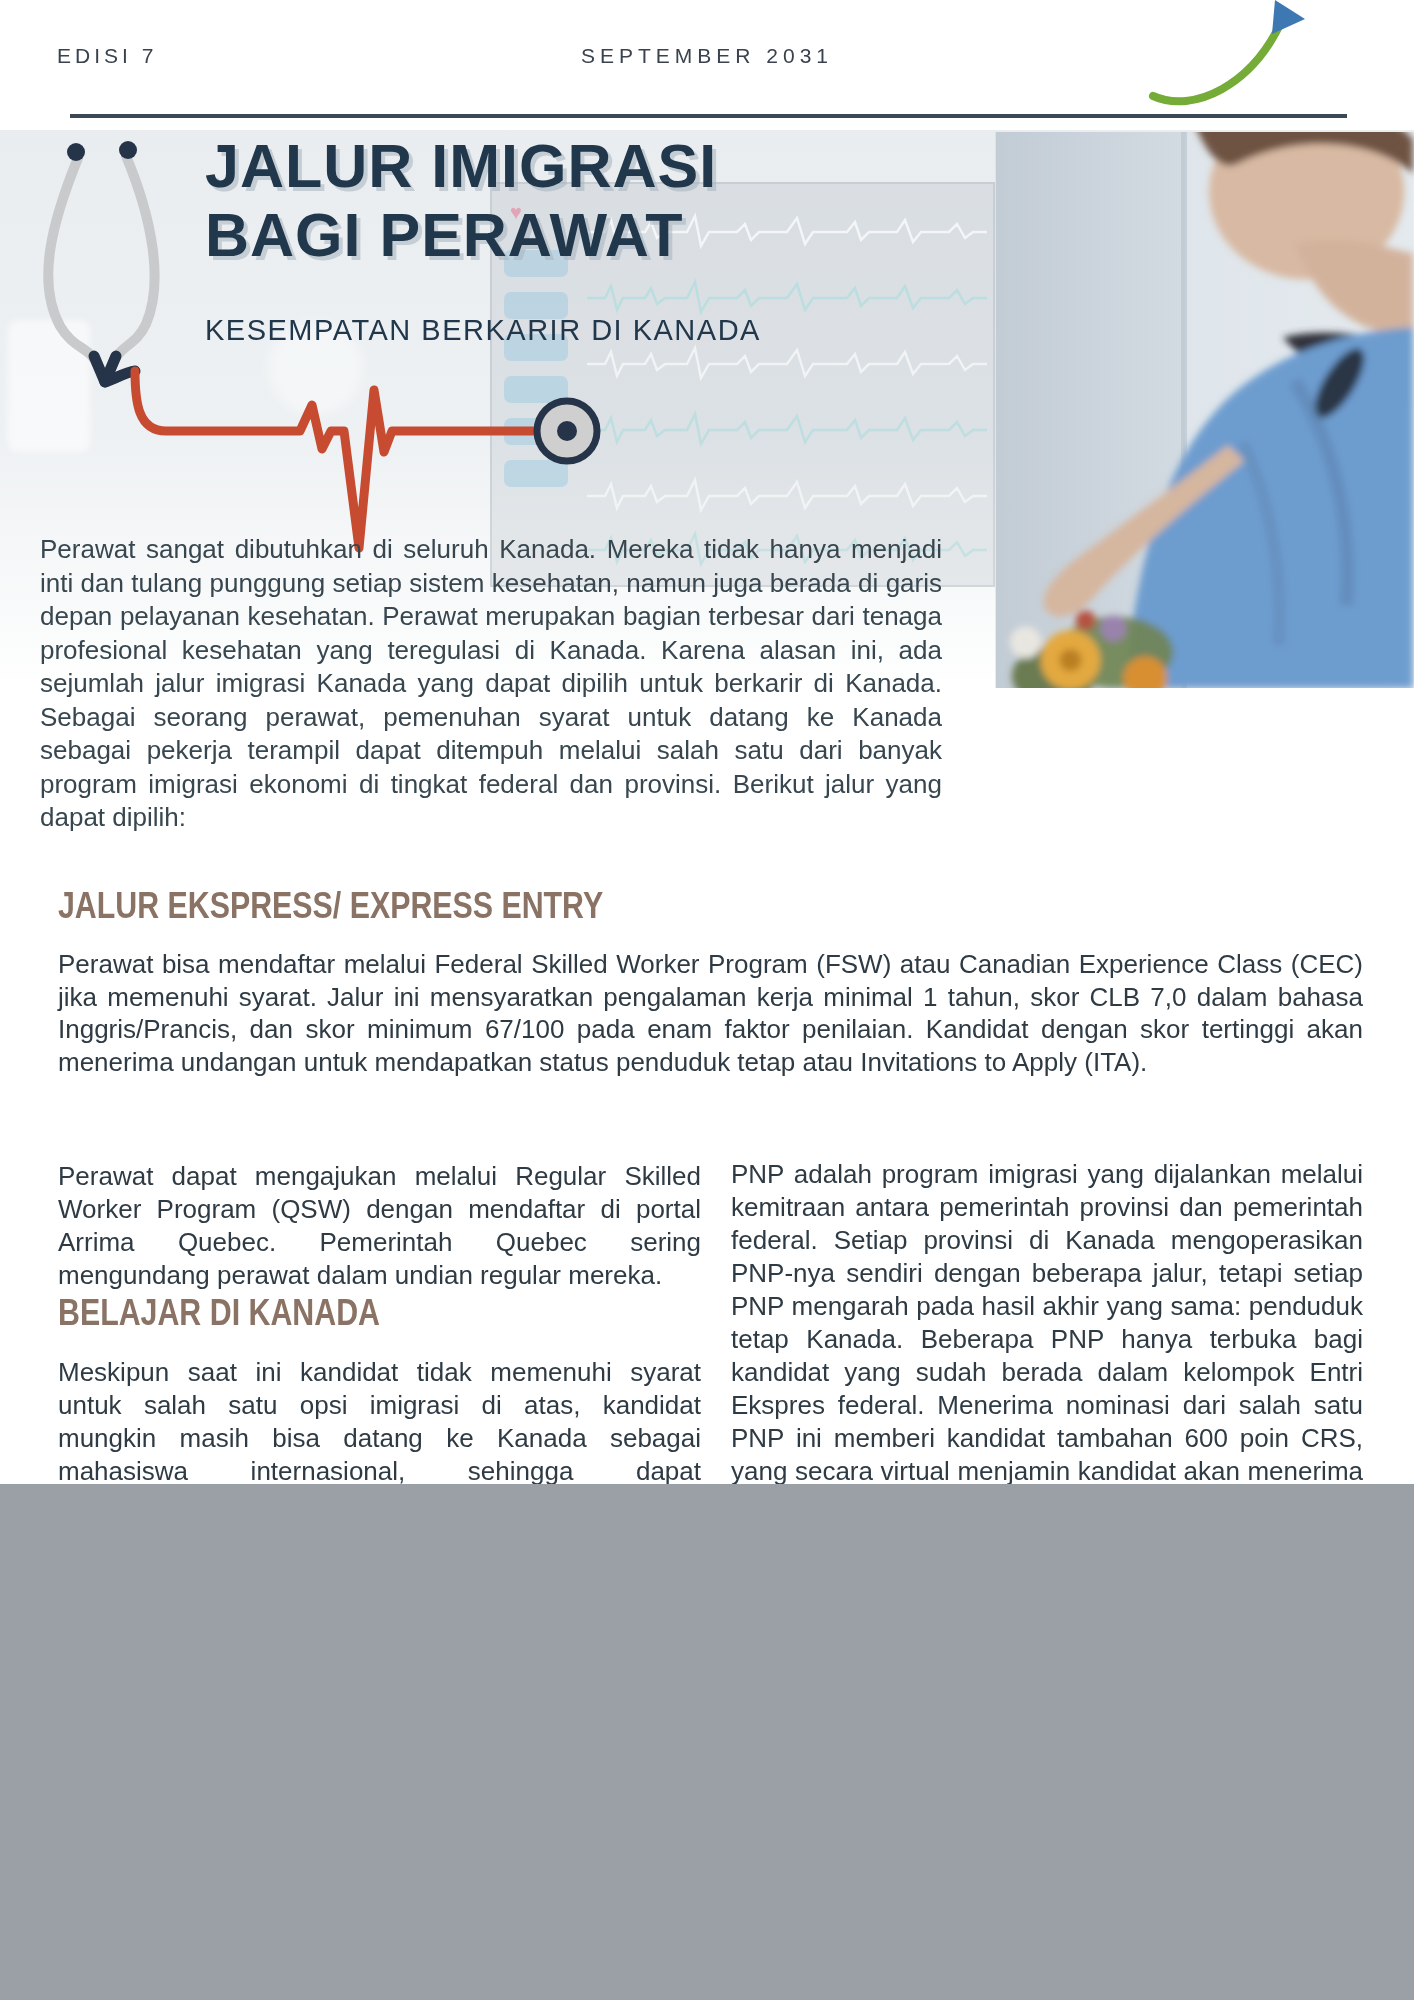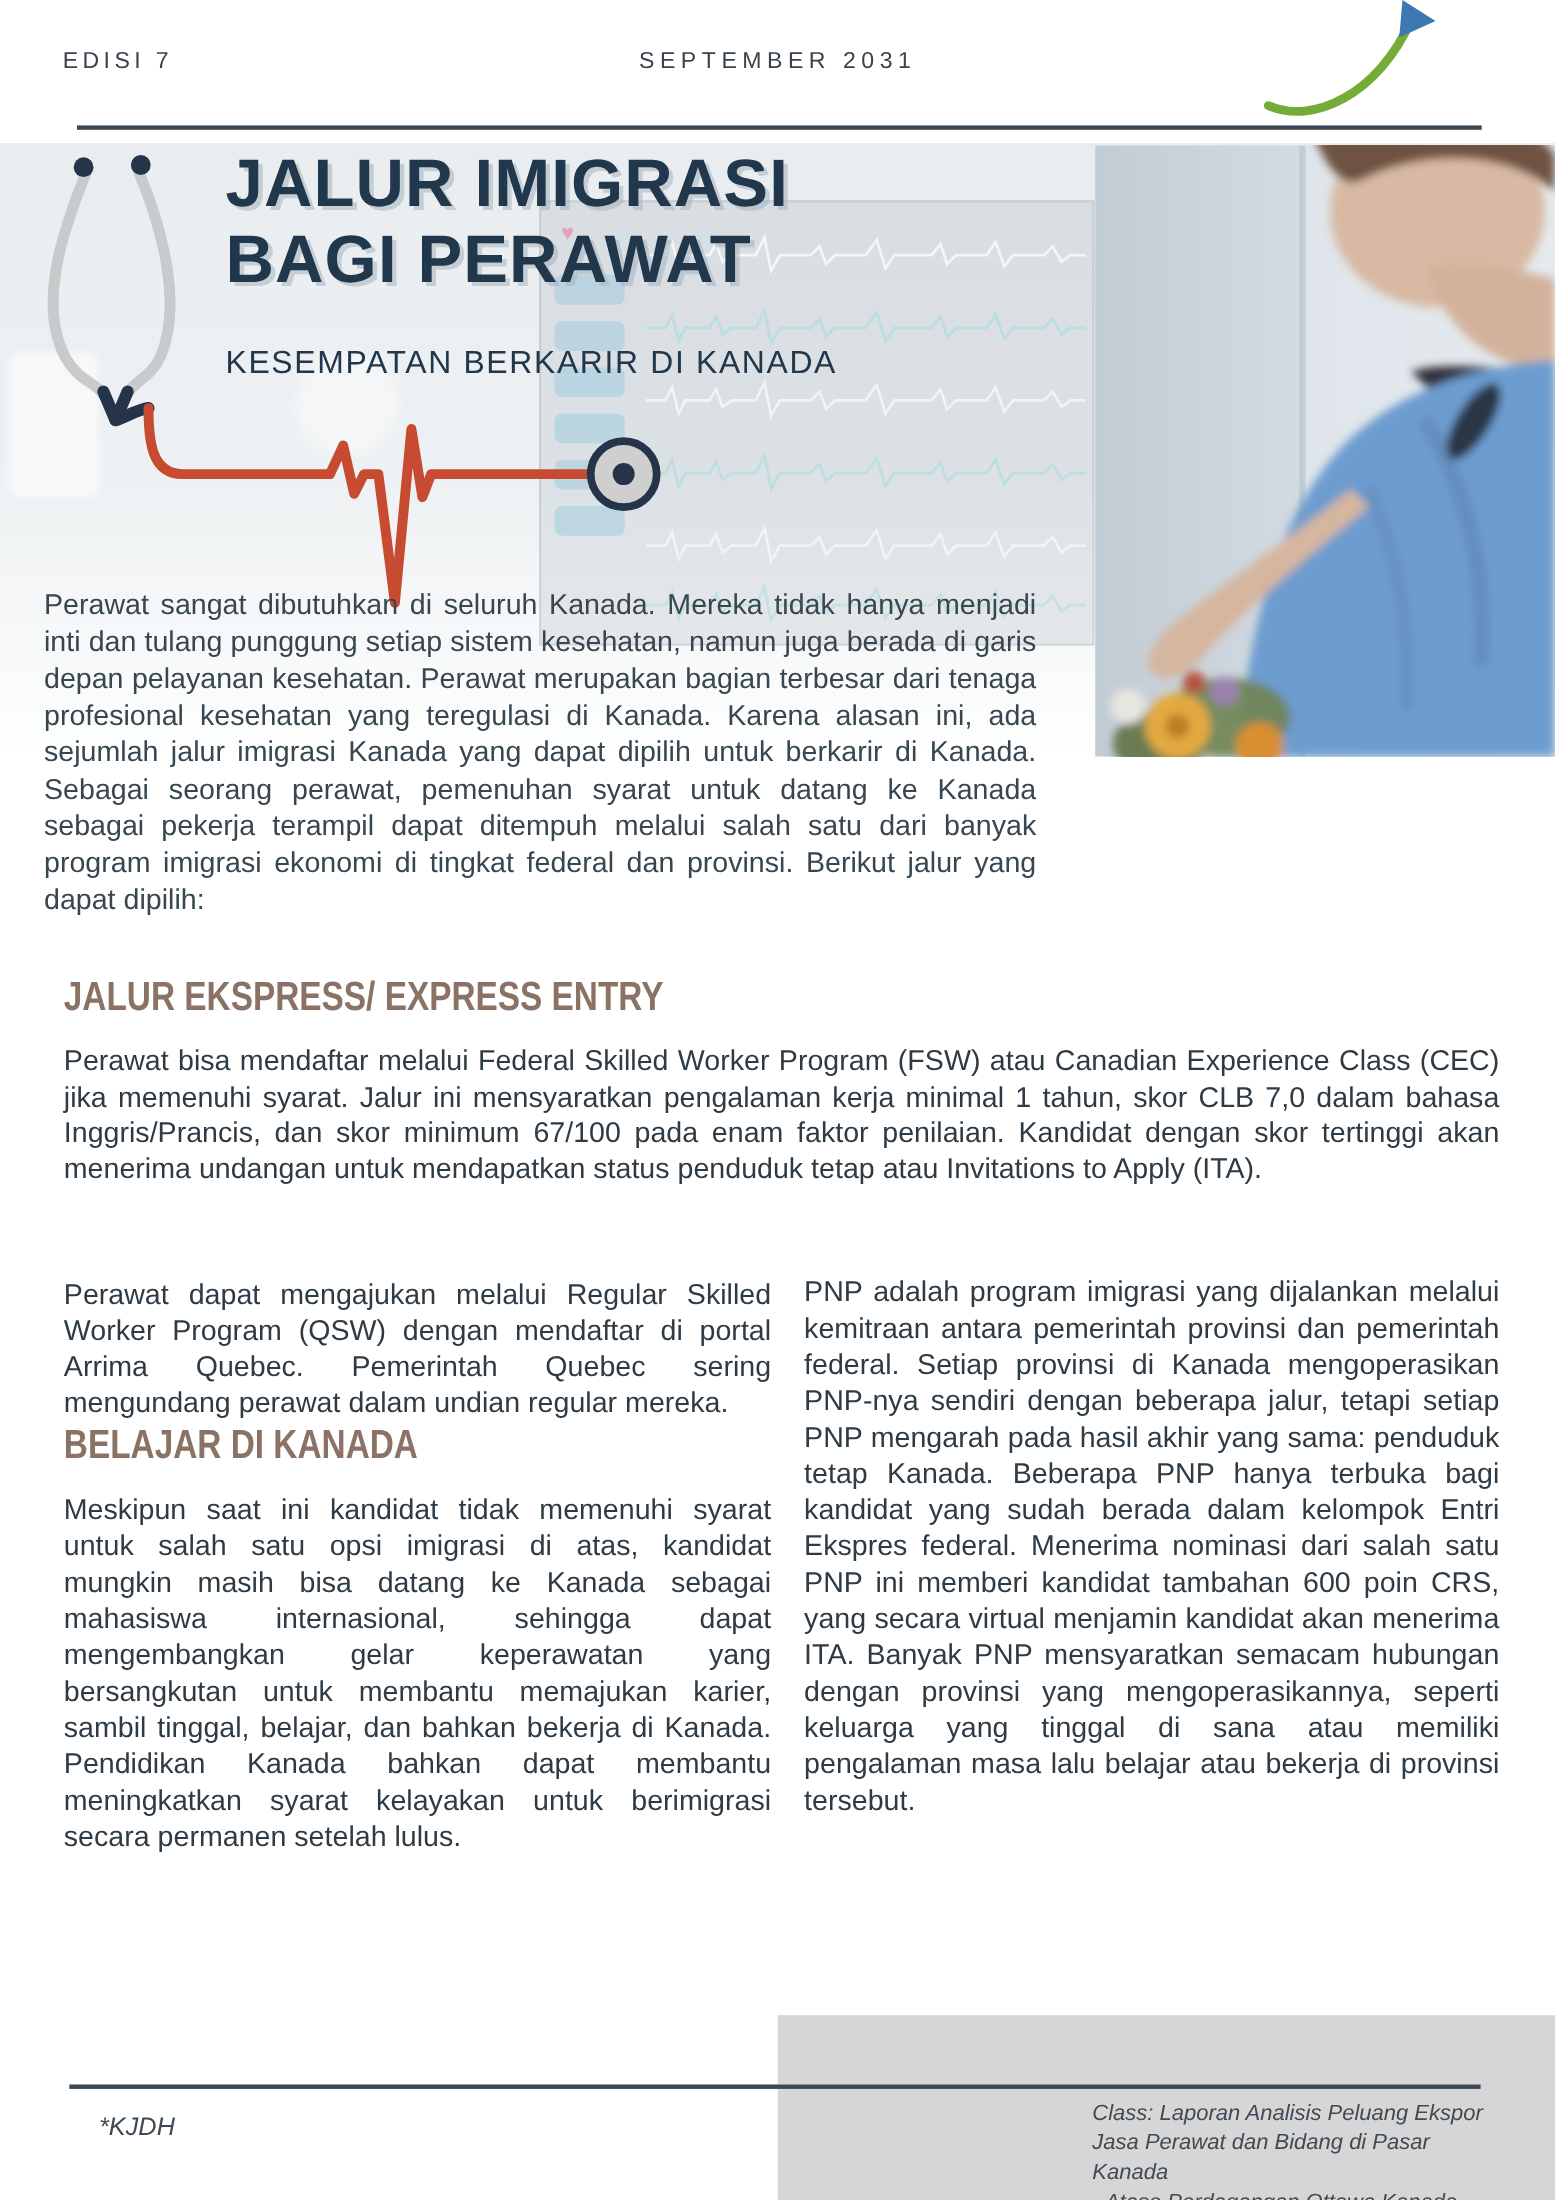--- a/index.html
+++ b/index.html
@@ -1,18 +1,18 @@
 <!DOCTYPE html>
 <html><head>
 <meta charset="utf-8">
 <style>
   * { margin:0; padding:0; box-sizing:border-box; }
   html,body { background:#9aa0a6; }
   .page {
-    position:relative; width:1414px; height:2000px; margin:0 auto;
+    position:relative; width:1414px; height:1484px; margin:0 auto;
     background:#ffffff; overflow:hidden;
     font-family:"Liberation Sans","DejaVu Sans",sans-serif;
     color:#394851;
   }
   
   .hdr-edition { position:absolute; left:57px; top:44px; font-size:21px; letter-spacing:4px; color:#39424d; font-weight:500; }
   .hdr-date    { position:absolute; left:0; right:0; top:44px; text-align:center; font-size:21px; letter-spacing:5px; color:#39424d; }
   .hdr-rule    { position:absolute; left:70px; top:114px; width:1277px; height:4px; background:#3c4855; }
   .logo { position:absolute; right:42px; top:8px; width:345px; height:96px; }
   .logo-text { position:absolute; left:0; bottom:6px; white-space:nowrap; font-weight:bold; letter-spacing:-1px; }

